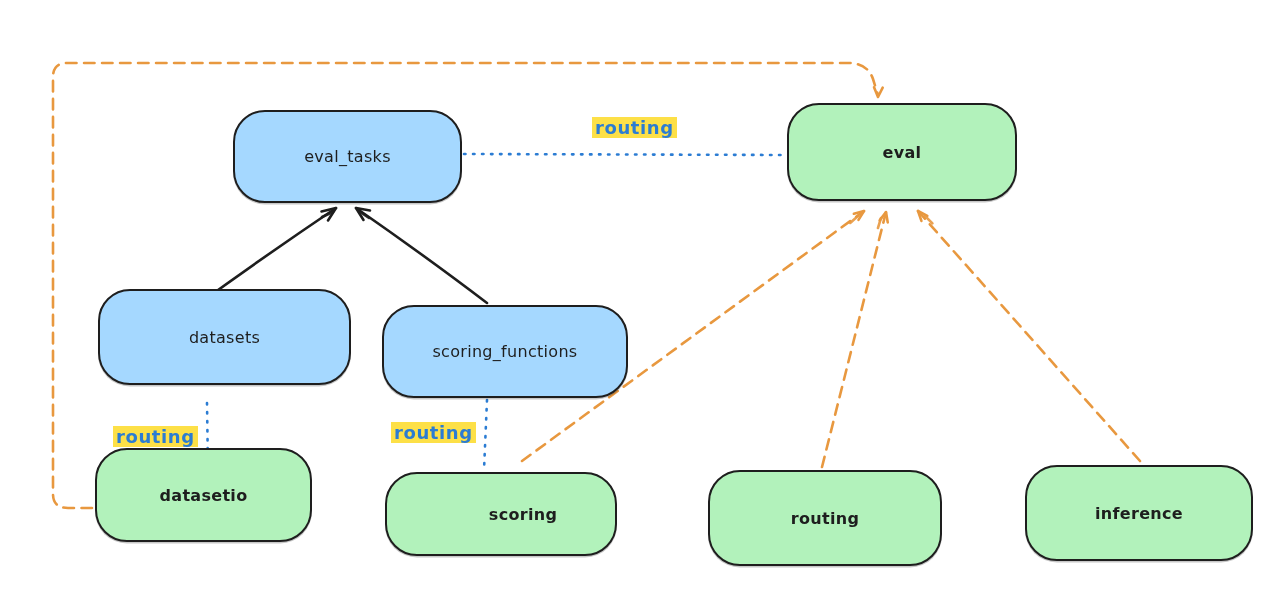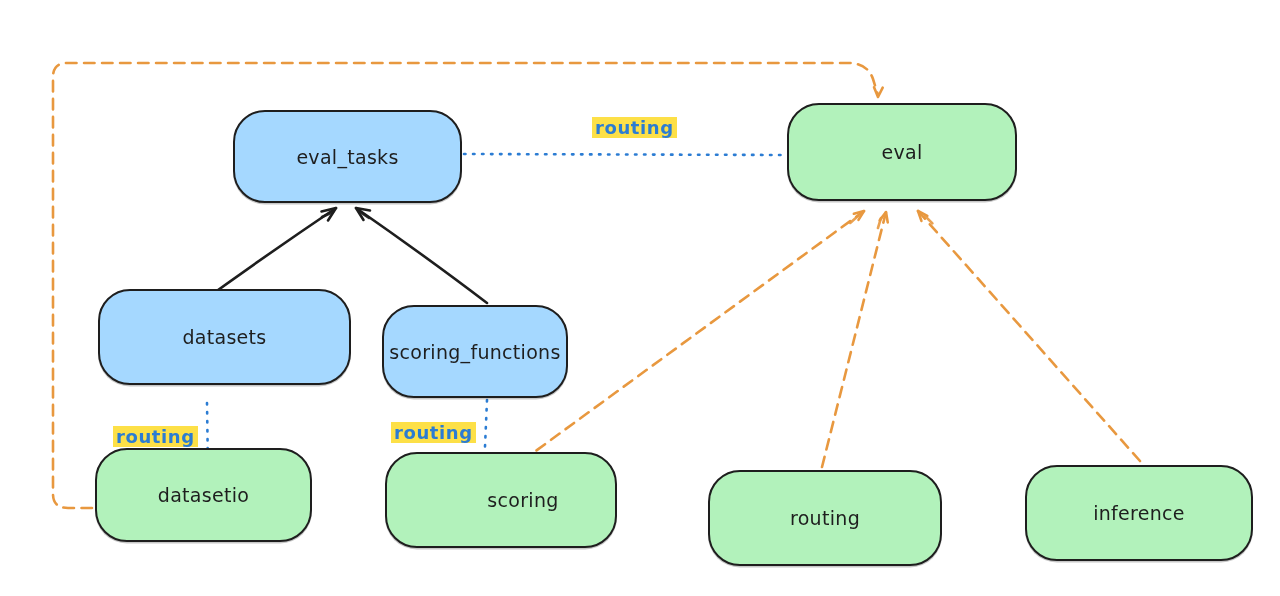--- a/index.html
+++ b/index.html
@@ -43,27 +43,27 @@
     stroke-dasharray: 10.5 7.5;
   }
   .node {
     position: absolute;
     box-sizing: border-box;
     border: 2.6px solid var(--stroke, #1e1e1e);
     border-radius: 32px;
     display: flex;
     align-items: center;
     justify-content: center;
-    font-size: 19px;
+    font-size: 16px;
     color: var(--stroke, #1e1e1e);
     letter-spacing: 0.3px;
     box-shadow: 0 1.5px 0 rgba(30,30,30,0.25);
   }
   .node.blue  { background: var(--registry-fill, #a5d8ff); }
-  .node.green { background: var(--api-fill, #b2f2bb); }
+  .node.green { background: var(--api-fill, #b2f2bb); font-weight: bold; }
   .edge-label {
     position: absolute;
     color: var(--routing-blue, #2b7cd3);
     font-size: 18px;
     font-weight: 600;
     letter-spacing: 0.6px;
     background: #fde047;
     padding: 0 3px;
     white-space: nowrap;
   }
@@ -110,31 +110,31 @@
       <path class="edge-dashed" d="M 925 216 L 933 224" stroke-dasharray="none" opacity="0.9"></path>
     </g>
   </svg>
 
   <div class="node blue" style="left:233px; top:110px; width:229px; height:93px;">
     <span>eval_tasks</span>
   </div>
   <div class="node blue" style="left:98px; top:289px; width:253px; height:96px;">
     <span>datasets</span>
   </div>
-  <div class="node blue" style="left:382px; top:305px; width:186px; height:93px;">
+  <div class="node blue" style="left:382px; top:305px; width:246px; height:93px;">
     <span>scoring_functions</span>
   </div>
 
   <div class="node green" style="left:787px; top:103px; width:230px; height:98px;">
     <span>eval</span>
   </div>
   <div class="node green" style="left:95px; top:448px; width:217px; height:94px;">
     <span>datasetio</span>
   </div>
-  <div class="node green" style="left:385px; top:452px; width:232px; height:96px;padding-left:44px;">
+  <div class="node green" style="left:385px; top:472px; width:232px; height:84px;padding-left:44px;">
     <span>scoring</span>
   </div>
   <div class="node green" style="left:708px; top:470px; width:234px; height:96px;">
     <span>routing</span>
   </div>
   <div class="node green" style="left:1025px; top:465px; width:228px; height:96px;text-align:right;">
     <span>inference</span>
   </div>
 
   <div class="edge-label" style="left:592px; top:117px;">routing</div>

